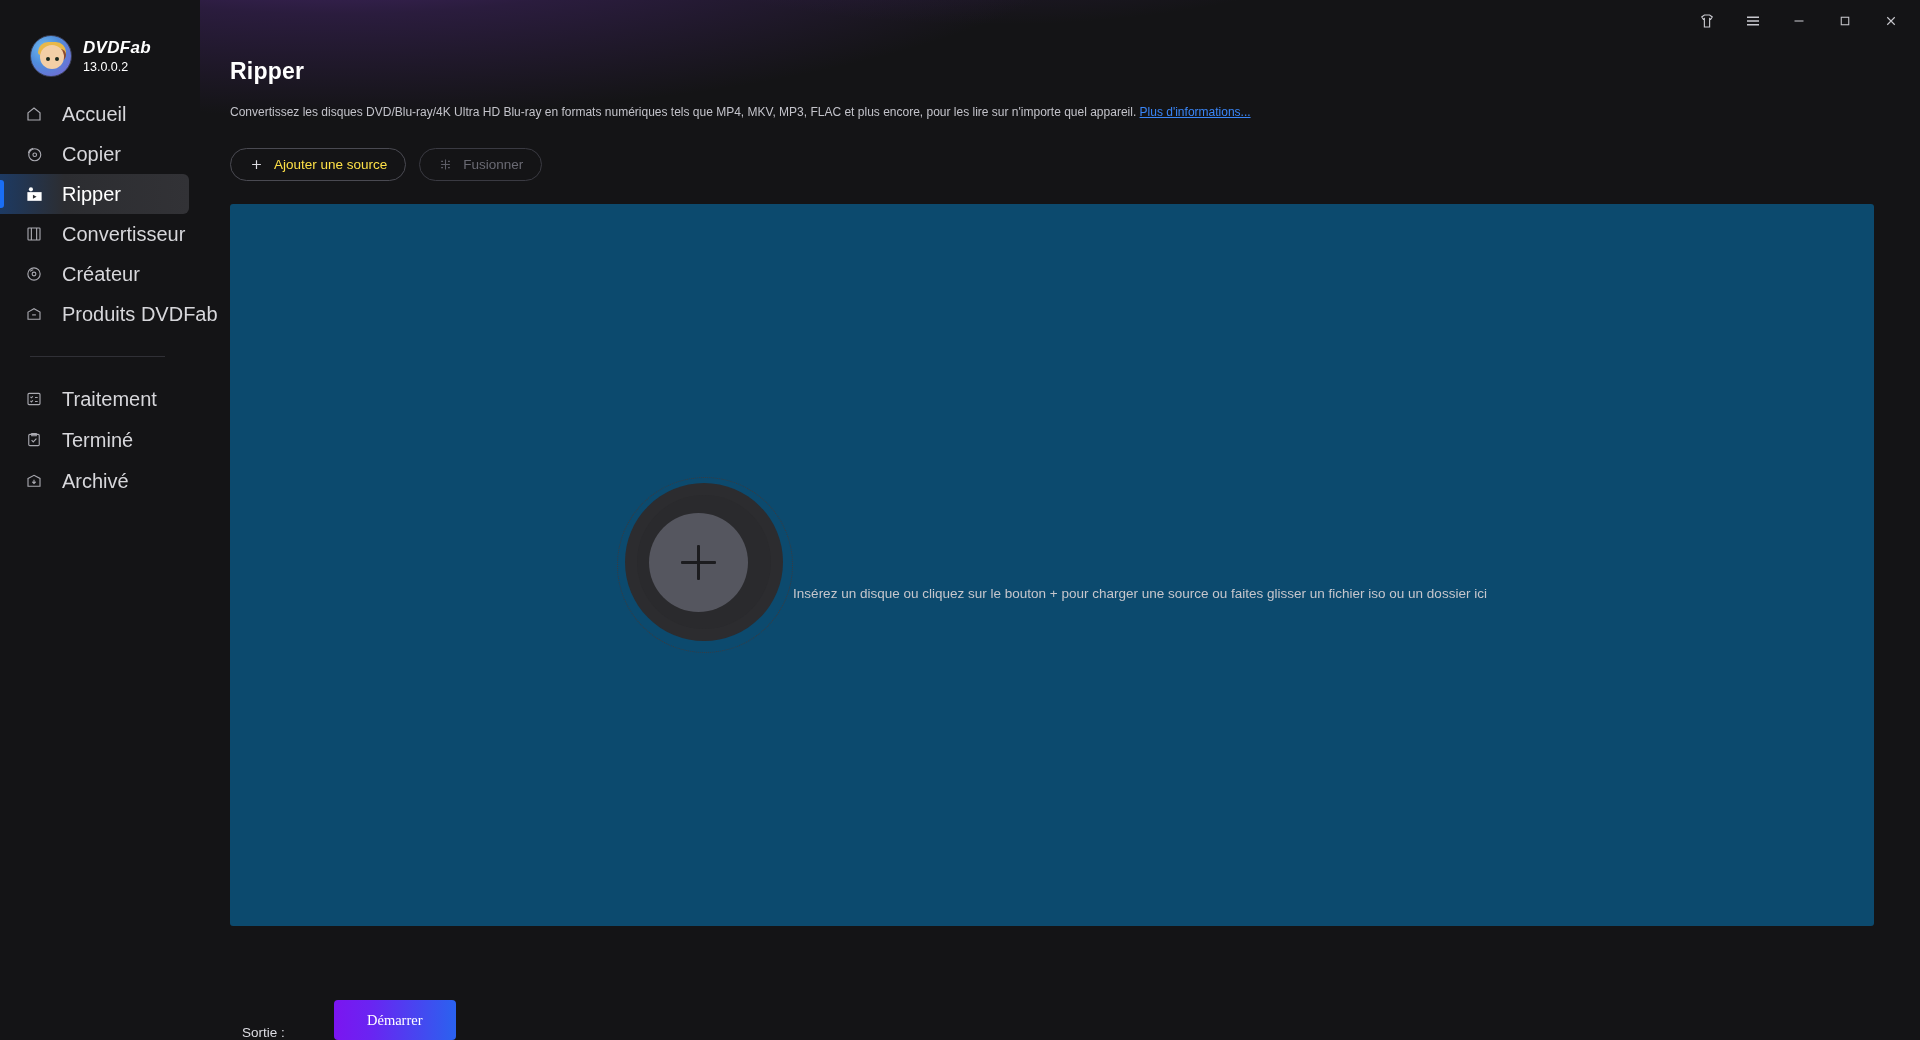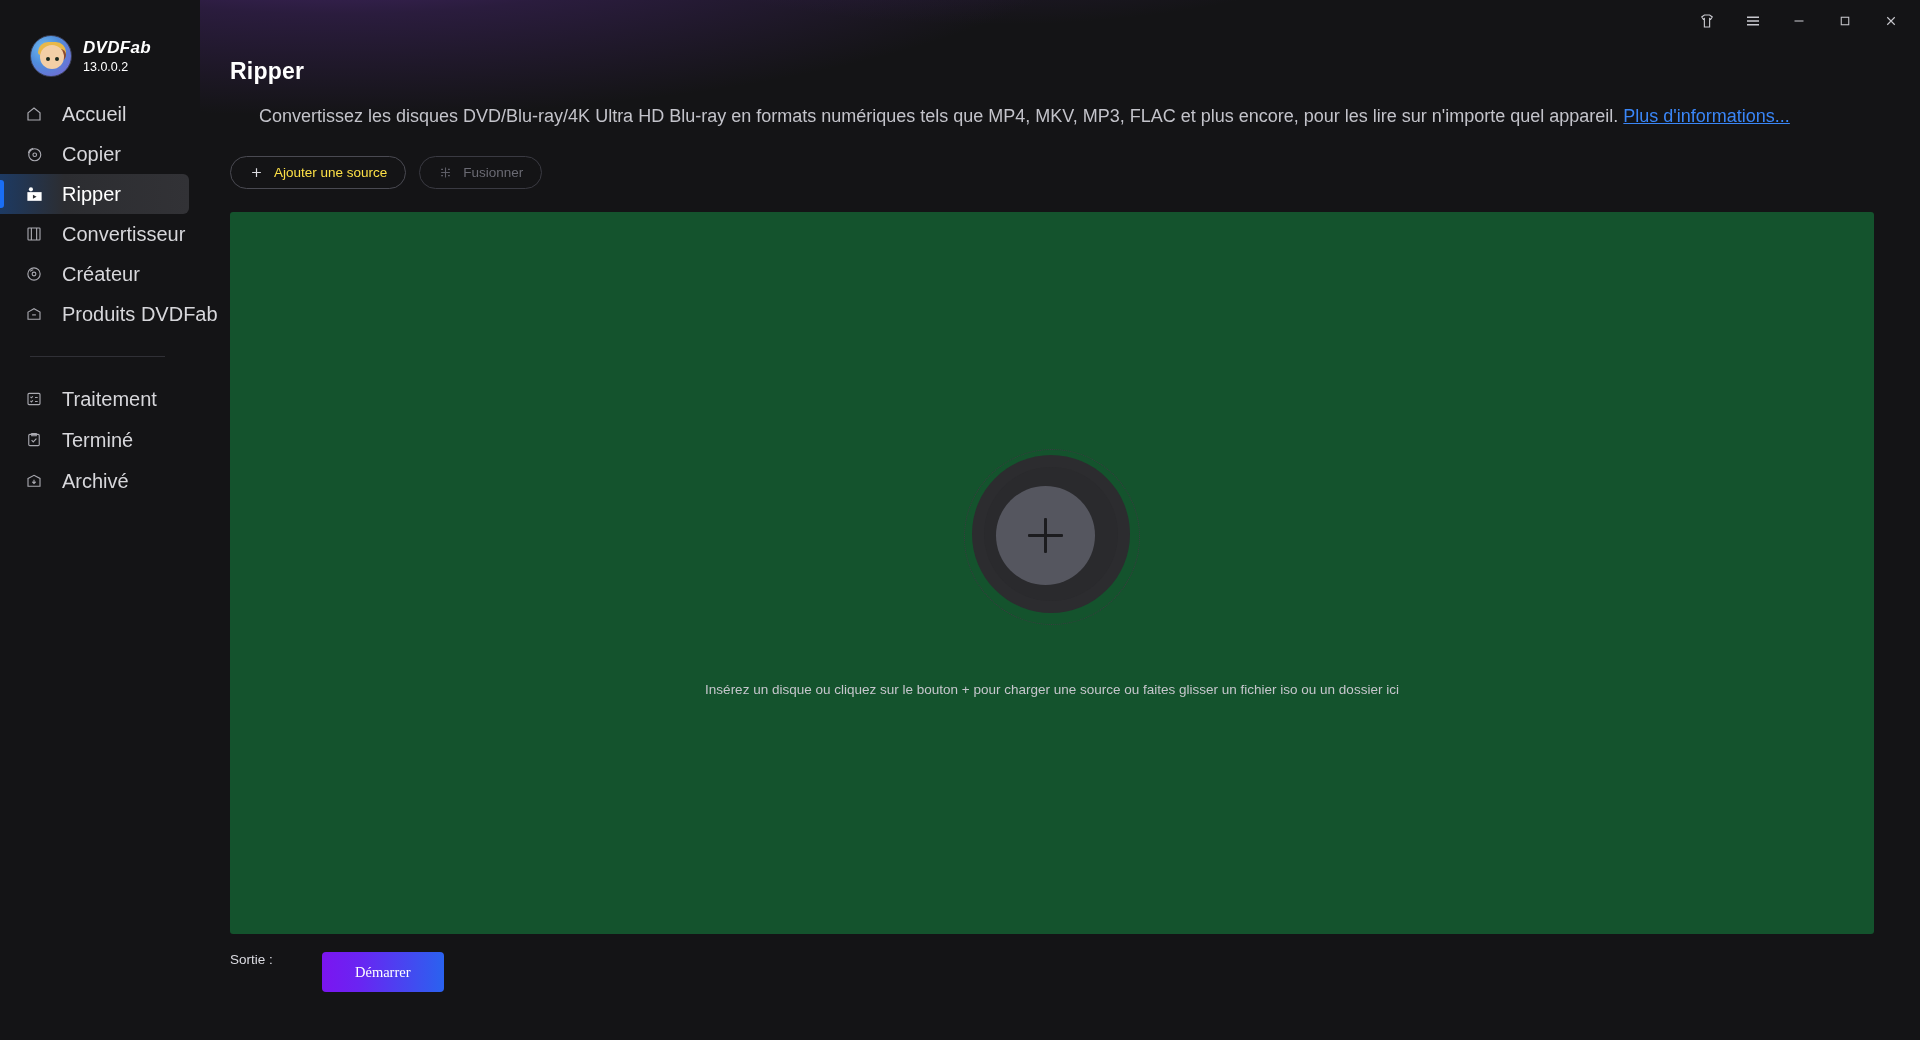--- a/index.html
+++ b/index.html
@@ -124,21 +124,21 @@
     display: flex; align-items: center; justify-content: center;
     color: #c9c9cf; cursor: pointer; border-radius: 3px;
   }
 
   .content { position: relative; padding: 0 46px 0 30px; z-index: 3; }
   .page-title {
     font-size: 23px; font-weight: bold; color: #ffffff;
     padding-top: 58px; letter-spacing: .2px;
   }
   .page-desc {
-    margin-top: 19px; font-size: 18px; color: #c3c3ca; line-height: 1.4; margin-left: 29px;
+    margin-top: 19px; font-size: 12px; color: #c3c3ca; line-height: 1.4;
   }
   .page-desc a {
     color: #3a86f7; text-decoration: underline; cursor: pointer;
   }
 
   .actions { display: flex; gap: 13px; margin-top: 27px; }
   .btn-outline {
     display: inline-flex; align-items: center; gap: 10px;
     height: 33px; padding: 0 18px;
     border: 1px solid #4a4a52; border-radius: 17px;
@@ -149,23 +149,23 @@
   .btn-outline.disabled {
     color: #6a6a73; border-color: #3a3a42; cursor: default;
   }
   .btn-outline.disabled .ico { color: #5e5e67; }
   .btn-outline .ico { display: flex; color: #dcdce2; }
 
   .dropzone {
     position: relative;
     margin: 23px 46px 0 30px;
     height: 722px;
-    background: #14532d;
+    background: #0c4a6e;
     border-radius: 3px;
-    display: flex; flex-direction: column;
+    display: flex; flex-direction: row;
     align-items: center; justify-content: center;
     z-index: 3;
   }
   .circle-wrap {
     position: relative; width: 176px; height: 176px;
     display: flex; align-items: center; justify-content: center;
     cursor: pointer;
   }
   .ring-dotted {
     position: absolute; left: 0; top: 0; width: 176px; height: 176px;
@@ -188,22 +188,22 @@
   .circle-core .plus-v,
   .circle-core .plus-h { position: absolute; background: #1c1c1f; border-radius: 1px; }
   .circle-core .plus-v { width: 3px; height: 35px; }
   .circle-core .plus-h { width: 35px; height: 3px; }
   .drop-hint {
     margin-top: 57px; font-size: 13.5px; color: #c6c6cc;
   }
 
   
   .bottombar {
-    position: absolute; left: 0; right: 0; bottom: 0;
-    height: 88px; display: flex; align-items: flex-start;
+    position: absolute; left: 12px; right: 0; bottom: 0;
+    height: 88px; display: flex; align-items: flex-end;
     padding: 0 23px 0 30px; z-index: 4;
   }
   .out-label { font-size: 13.5px; color: #dcdce2; margin-right: 13px; white-space: nowrap; }
   .out-field {
     flex: 1; height: 38px; background: #262628; border-radius: 3px;
     display: flex; align-items: center; padding: 0 16px;
     gap: 14px;
   }
   .out-path {
     flex: 1; font-size: 13px; color: #b6b6bd;

